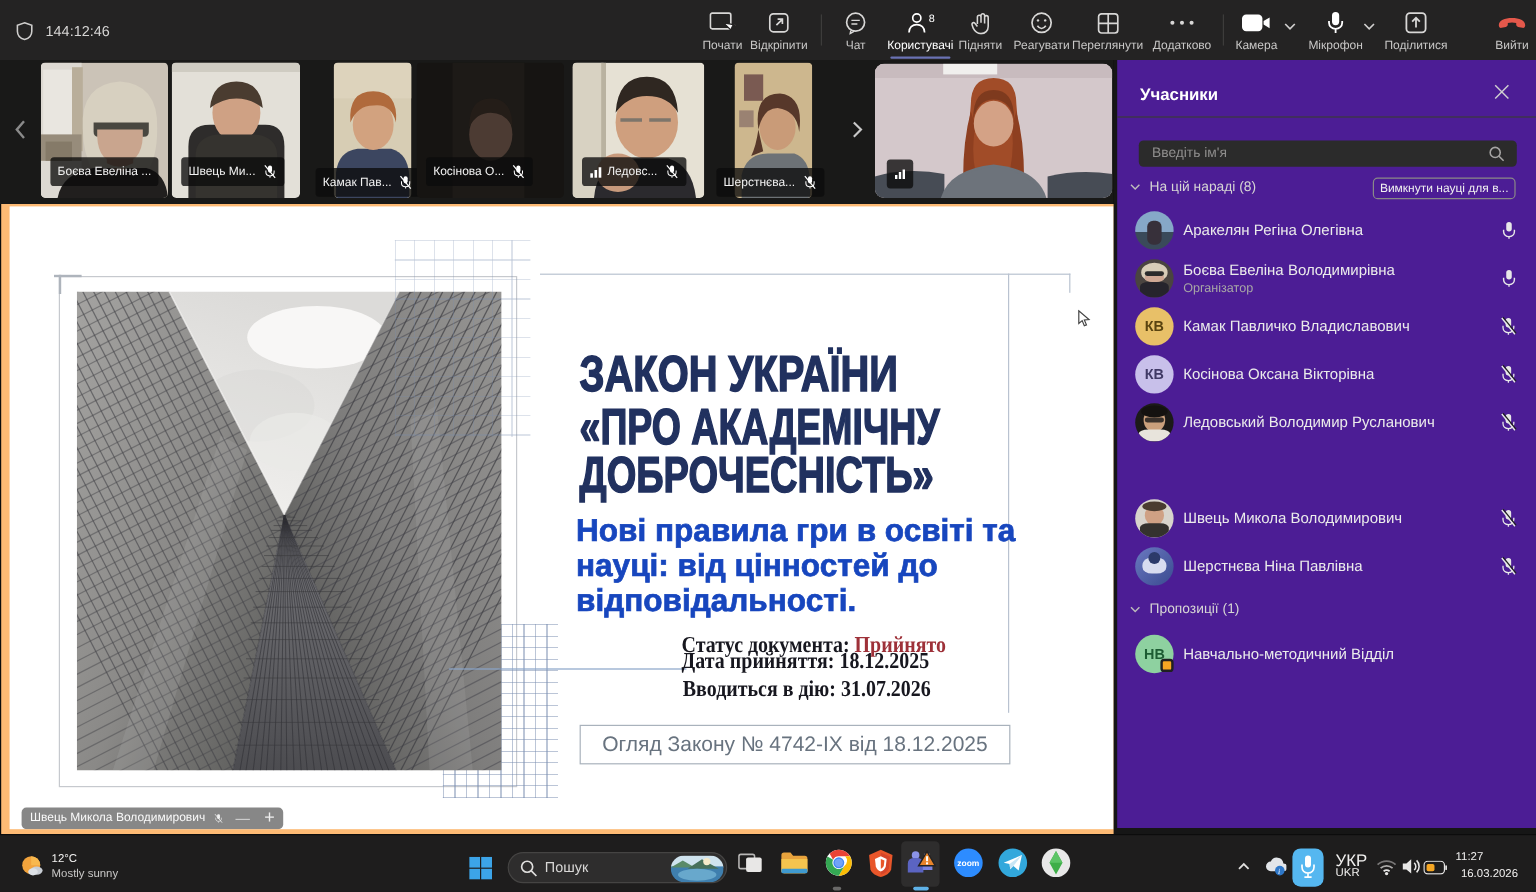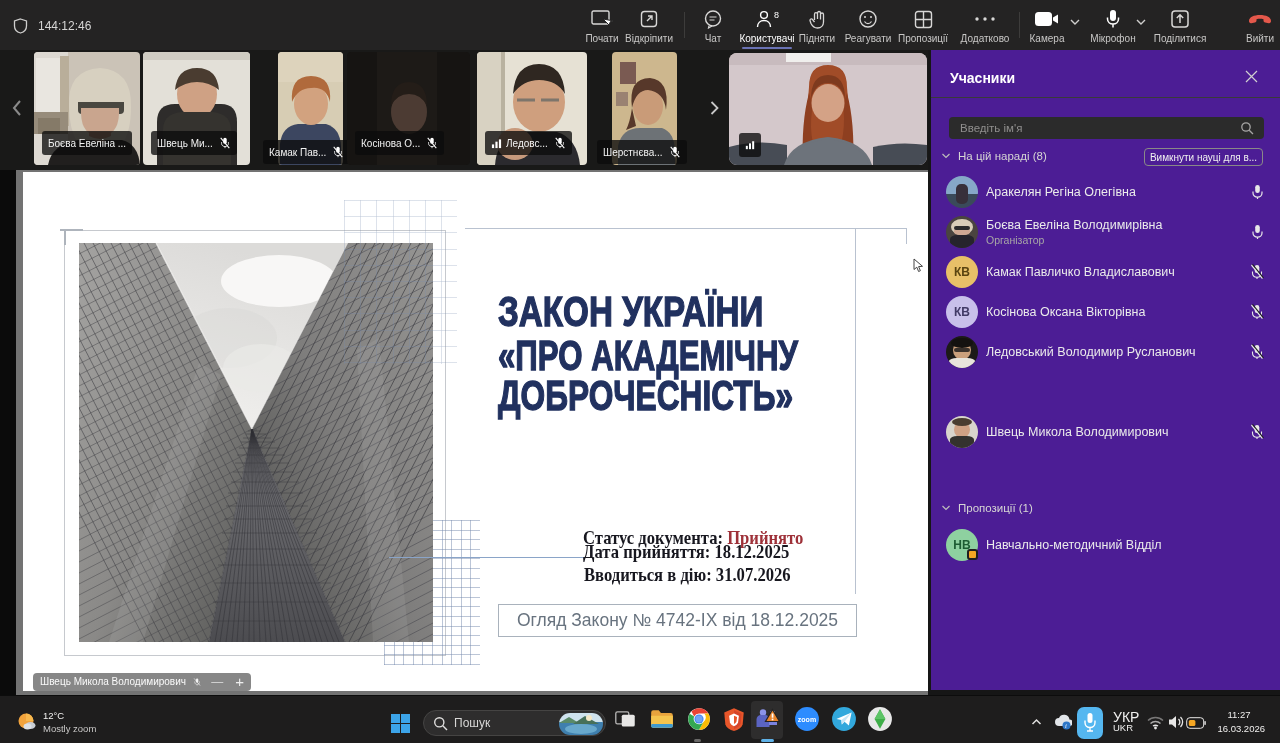--- a/index.html
+++ b/index.html
@@ -11,21 +11,21 @@
 .tbtn .ic{height:22px;display:flex;align-items:center;justify-content:center}
 .tbtn .lb{font-size:10px;margin-top:3px;color:#c8c7c6;white-space:nowrap}
 .tsep{position:absolute;top:12px;width:1px;height:26px;background:#3d3c3b}
 #timer{left:38px;top:19px;color:#d6d5d4;font-size:12px}
 
 #strip{left:0;top:50px;width:928px;height:120px;background:#191918}
 .tile{position:absolute;top:52px;height:113px;border-radius:4px;overflow:hidden}
 .chip{position:absolute;background:rgba(12,12,12,.78);border-radius:3px;color:#f2f2f2;font-size:10px;display:flex;align-items:center;padding:12px 6px;height:15px;bottom:10px;left:8px;white-space:nowrap}
 .mutedmic{display:inline-block;margin-left:6px}
 
-#stage{left:16px;top:170px;width:928px;height:525px;background:#737373}
+#stage{left:1px;top:170px;width:928px;height:525px;background:#fdba74}
 #slide{position:absolute;left:7px;top:2px;width:920px;height:519px;background:#fff;overflow:hidden}
 
 .gridA{position:absolute;left:321px;top:28px;width:113px;height:164px;z-index:3;opacity:.5;
  background-image:repeating-linear-gradient(to right,rgba(120,140,175,.5) 0 1px,transparent 1px 16.2px),repeating-linear-gradient(to bottom,rgba(120,140,175,.5) 0 1px,transparent 1px 16.2px)}
 .gridB{position:absolute;left:361px;top:348px;width:96px;height:145px;
  background-image:repeating-linear-gradient(to right,rgba(120,140,175,.5) 0 1px,transparent 1px 9.6px),repeating-linear-gradient(to bottom,rgba(120,140,175,.5) 0 1px,transparent 1px 9.6px)}
 .frameRect{position:absolute;left:41px;top:58px;width:382px;height:426px;border:1px solid #c6c9ce}
 .hline1{position:absolute;left:442px;top:56px;width:442px;height:1px;background:#b9c2d0}
 .vline1{position:absolute;left:832px;top:56px;width:1px;height:366px;background:#b9c2d0}
 .vline2{position:absolute;left:883px;top:56px;width:1px;height:16px;background:#b9c2d0}
@@ -116,21 +116,21 @@
       </div>
       <div class="lb">Реагувати</div>
     </div>
 <div class="tbtn" style="left:893px;width:60px">
       <div class="ic">
         <svg width="19" height="19" viewBox="0 0 19 19">
           <rect x="1.5" y="1.5" width="16" height="16" rx="2.5" fill="none" stroke="#d8d7d6" stroke-width="1.4"></rect>
           <path d="M9.5 1.5 v16 M1.5 9.5 h16" stroke="#d8d7d6" stroke-width="1.4"></path>
         </svg>
       </div>
-      <div class="lb">Пропозиції</div>
+      <div class="lb">Переглянути</div>
     </div>
 <div class="tbtn" style="left:955px;width:60px">
       <div class="ic">
         <svg width="22" height="6" viewBox="0 0 22 6">
           <circle cx="3" cy="3" r="1.7" fill="#d8d7d6"></circle>
           <circle cx="11" cy="3" r="1.7" fill="#d8d7d6"></circle>
           <circle cx="19" cy="3" r="1.7" fill="#d8d7d6"></circle>
         </svg>
       </div>
       <div class="lb">Додатково</div>
@@ -563,20 +563,21 @@
               <line x1="134" y1="359" x2="257" y2="359" stroke="#36363a" stroke-width="0.8" opacity=".55"></line>
               <line x1="132" y1="378" x2="261" y2="378" stroke="#36363a" stroke-width="0.8" opacity=".55"></line>
             </g>
             <line x1="77" y1="0" x2="173" y2="186" stroke="#f6f5f3" stroke-width="1.3" opacity=".8"></line>
             <line x1="269" y1="0" x2="173" y2="186" stroke="#e4e3e1" stroke-width="1" opacity=".55"></line>
           </svg></div>
     <div class="hline2"></div>
     <div class="hl" style="top:119px;transform:scaleX(.791)">ЗАКОН УКРАЇНИ</div>
     <div class="hl" style="top:163px;transform:scaleX(.743)">«ПРО АКАДЕМІЧНУ</div>
     <div class="hl" style="top:203px;transform:scaleX(.754)">ДОБРОЧЕСНІСТЬ»</div>
+    <div class="sub" style="top:256px">Нові правила гри в освіті та науці: від цінностей до відповідальності.</div>
     <div class="serifline" style="left:560px;top:355px">Статус документа: <span style="color:#9e3139">Прийнято</span></div>
     <div class="serifline" style="left:560px;top:369px">Дата прийняття: 18.12.2025</div>
     <div class="serifline" style="left:561px;top:392px">Вводиться в дію: 31.07.2026</div>
     <div id="lawbox">Огляд Закону № 4742-ІХ від 18.12.2025</div>
     <div id="namechip">Швець Микола Володимирович<svg style="margin-left:7px" width="12" height="12" viewBox="0 0 14 14">
             <rect x="5" y="1" width="4" height="7" rx="2" fill="#f2f2f2"></rect>
             <path d="M3 6 v1.5 c0 2.2 1.8 3.7 4 3.7 s4-1.5 4-3.7 V6 M7 11.5 V13" stroke="#f2f2f2" stroke-width="1" fill="none"></path>
             <path d="M2 1 L12 13" stroke="#f2f2f2" stroke-width="1.2"></path>
           </svg><span style="color:#d8d8d8;margin-left:10px;font-size:12px">—</span><span style="color:#eee;margin-left:12px;font-size:15px;font-weight:300">+</span></div>
     <svg style="position:absolute;left:890px;top:86px;z-index:5" width="11" height="15" viewBox="0 0 11 15">
@@ -673,20 +674,33 @@
           <div style="position:absolute;left:4px;top:20px;width:24px;height:12px;background:#34322e;border-radius:30%"></div>
         </div>
         <div class="pname">Швець Микола Володимирович</div>
         <svg class="pmic" width="14" height="16" viewBox="0 0 14 16">
           <rect x="4.7" y="1" width="4.6" height="8" rx="2.3" fill="#e8e8e8"></rect>
           <path d="M2.5 7.5 v1.5 c0 2.5 2 4.2 4.5 4.2 s4.5-1.7 4.5-4.2 V7.5 M7 13.2 V15" stroke="#e8e8e8" stroke-width="1.1" fill="none"></path>
           <path d="M1.5 1 L12.5 14.5" stroke="#e8e8e8" stroke-width="1.3"></path>
           <path d="M2.5 0.3 L13.5 13.8" stroke="#202020" stroke-width="1.1"></path>
         </svg>
       </div>
+  <div class="prow" style="top:402px">
+        <div class="pav" style="background:linear-gradient(135deg,#6a79c0,#3a4a90)">
+          <div style="position:absolute;left:6px;top:8px;width:20px;height:14px;background:#d8dcf0;border-radius:50% 50% 40% 40%"></div>
+          <div style="position:absolute;left:11px;top:4px;width:10px;height:10px;background:#2c3a6a;border-radius:50%"></div>
+        </div>
+        <div class="pname">Шерстнєва Ніна Павлівна</div>
+        <svg class="pmic" width="14" height="16" viewBox="0 0 14 16">
+          <rect x="4.7" y="1" width="4.6" height="8" rx="2.3" fill="#e8e8e8"></rect>
+          <path d="M2.5 7.5 v1.5 c0 2.5 2 4.2 4.5 4.2 s4.5-1.7 4.5-4.2 V7.5 M7 13.2 V15" stroke="#e8e8e8" stroke-width="1.1" fill="none"></path>
+          <path d="M1.5 1 L12.5 14.5" stroke="#e8e8e8" stroke-width="1.3"></path>
+          <path d="M2.5 0.3 L13.5 13.8" stroke="#202020" stroke-width="1.1"></path>
+        </svg>
+      </div>
   <svg style="position:absolute;left:10px;top:454px" width="10" height="8" viewBox="0 0 10 8">
         <path d="M1.5 2 L5 5.5 L8.5 2" stroke="#bdbcbb" stroke-width="1.2" fill="none"></path>
       </svg>
   <div style="position:absolute;left:27px;top:452px;font-size:11.5px;color:#d6d5d4">Пропозиції (1)</div>
   <div class="prow" style="top:475px">
         <div class="pav" style="background:#8ed1a0">
           <div style="position:absolute;width:32px;height:32px;text-align:center;line-height:32px;font-size:12px;color:#1d5c33;font-weight:bold">НВ</div>
         </div>
         <div style="position:absolute;left:36px;top:24px;width:11px;height:11px;background:#f5a623;border-radius:3px;border:2px solid #202020"></div>
         <div class="pname">Навчально-методичний Відділ</div>
@@ -694,21 +708,21 @@
 </div>
 
 <div class="abs" id="taskbar"></div>
 <svg class="abs" style="left:17px;top:712px" width="20" height="20" viewBox="0 0 20 20">
       <circle cx="9" cy="9" r="7.5" fill="#f2a33c"></circle>
       <path d="M9 1.5 A7.5 7.5 0 0 1 16.5 9 L9 9 Z" fill="#f8b84e"></path>
       <ellipse cx="13.5" cy="13.5" rx="5" ry="3.5" fill="#c8cdd4"></ellipse>
       <ellipse cx="10.5" cy="14.5" rx="4" ry="3" fill="#dde1e6"></ellipse>
     </svg>
 <div class="abs" style="left:43px;top:710px;font-size:9.5px;color:#f2f1f0">12°C</div>
-<div class="abs" style="left:43px;top:723px;font-size:9.5px;color:#c9c8c7">Mostly zoom</div>
+<div class="abs" style="left:43px;top:723px;font-size:9.5px;color:#c9c8c7">Mostly sunny</div>
 <svg class="abs" style="left:391px;top:714px" width="19" height="19" viewBox="0 0 19 19">
       <rect x="0" y="0" width="9" height="9" fill="#3ca4e8"></rect>
       <rect x="10" y="0" width="9" height="9" fill="#3ca4e8"></rect>
       <rect x="0" y="10" width="9" height="9" fill="#3ca4e8"></rect>
       <rect x="10" y="10" width="9" height="9" fill="#3ca4e8"></rect>
     </svg>
 <div class="abs" style="left:423px;top:710px;width:183px;height:26px;background:#2e2d2d;border:1px solid #454443;border-radius:13px">
   <svg style="position:absolute;left:9px;top:5px" width="15" height="15" viewBox="0 0 15 15">
         <circle cx="6.3" cy="6.3" r="4.6" fill="none" stroke="#e0dfde" stroke-width="1.4"></circle>
         <path d="M9.8 9.8 L14 14" stroke="#e0dfde" stroke-width="1.4"></path>
@@ -803,15 +817,15 @@
 <svg class="abs" style="left:1168px;top:714px" width="17" height="16" viewBox="0 0 17 16">
       <path d="M1 5.5 h3 L8 2 V14 L4 10.5 H1 Z" fill="#e8e7e6"></path>
       <path d="M10.5 5 a4 4 0 0 1 0 6" stroke="#e8e7e6" stroke-width="1.3" fill="none"></path>
       <path d="M12.5 3 a7 7 0 0 1 0 10" stroke="#e8e7e6" stroke-width="1.3" fill="none"></path>
     </svg>
 <svg class="abs" style="left:1186px;top:717px" width="20" height="12" viewBox="0 0 20 12">
       <rect x="0.7" y="0.7" width="17" height="10.6" rx="3.2" fill="none" stroke="#e8e7e6" stroke-width="1"></rect>
       <rect x="18.4" y="4" width="1.4" height="4" rx="0.7" fill="#e8e7e6"></rect>
       <rect x="2.8" y="2.9" width="6.6" height="6.2" rx="1.5" fill="#f5a623"></rect>
     </svg>
-<div class="abs" style="left:1213px;top:709px;width:52px;text-align:center;font-size:9.5px;color:#f0efee">11:27</div>
+<div class="abs" style="left:1213px;top:709px;width:52px;text-align:left;font-size:9.5px;color:#f0efee">11:27</div>
 <div class="abs" style="left:1195px;top:723px;width:70px;text-align:right;font-size:9.5px;color:#f0efee">16.03.2026</div>
 
 </div>
 </body></html>

